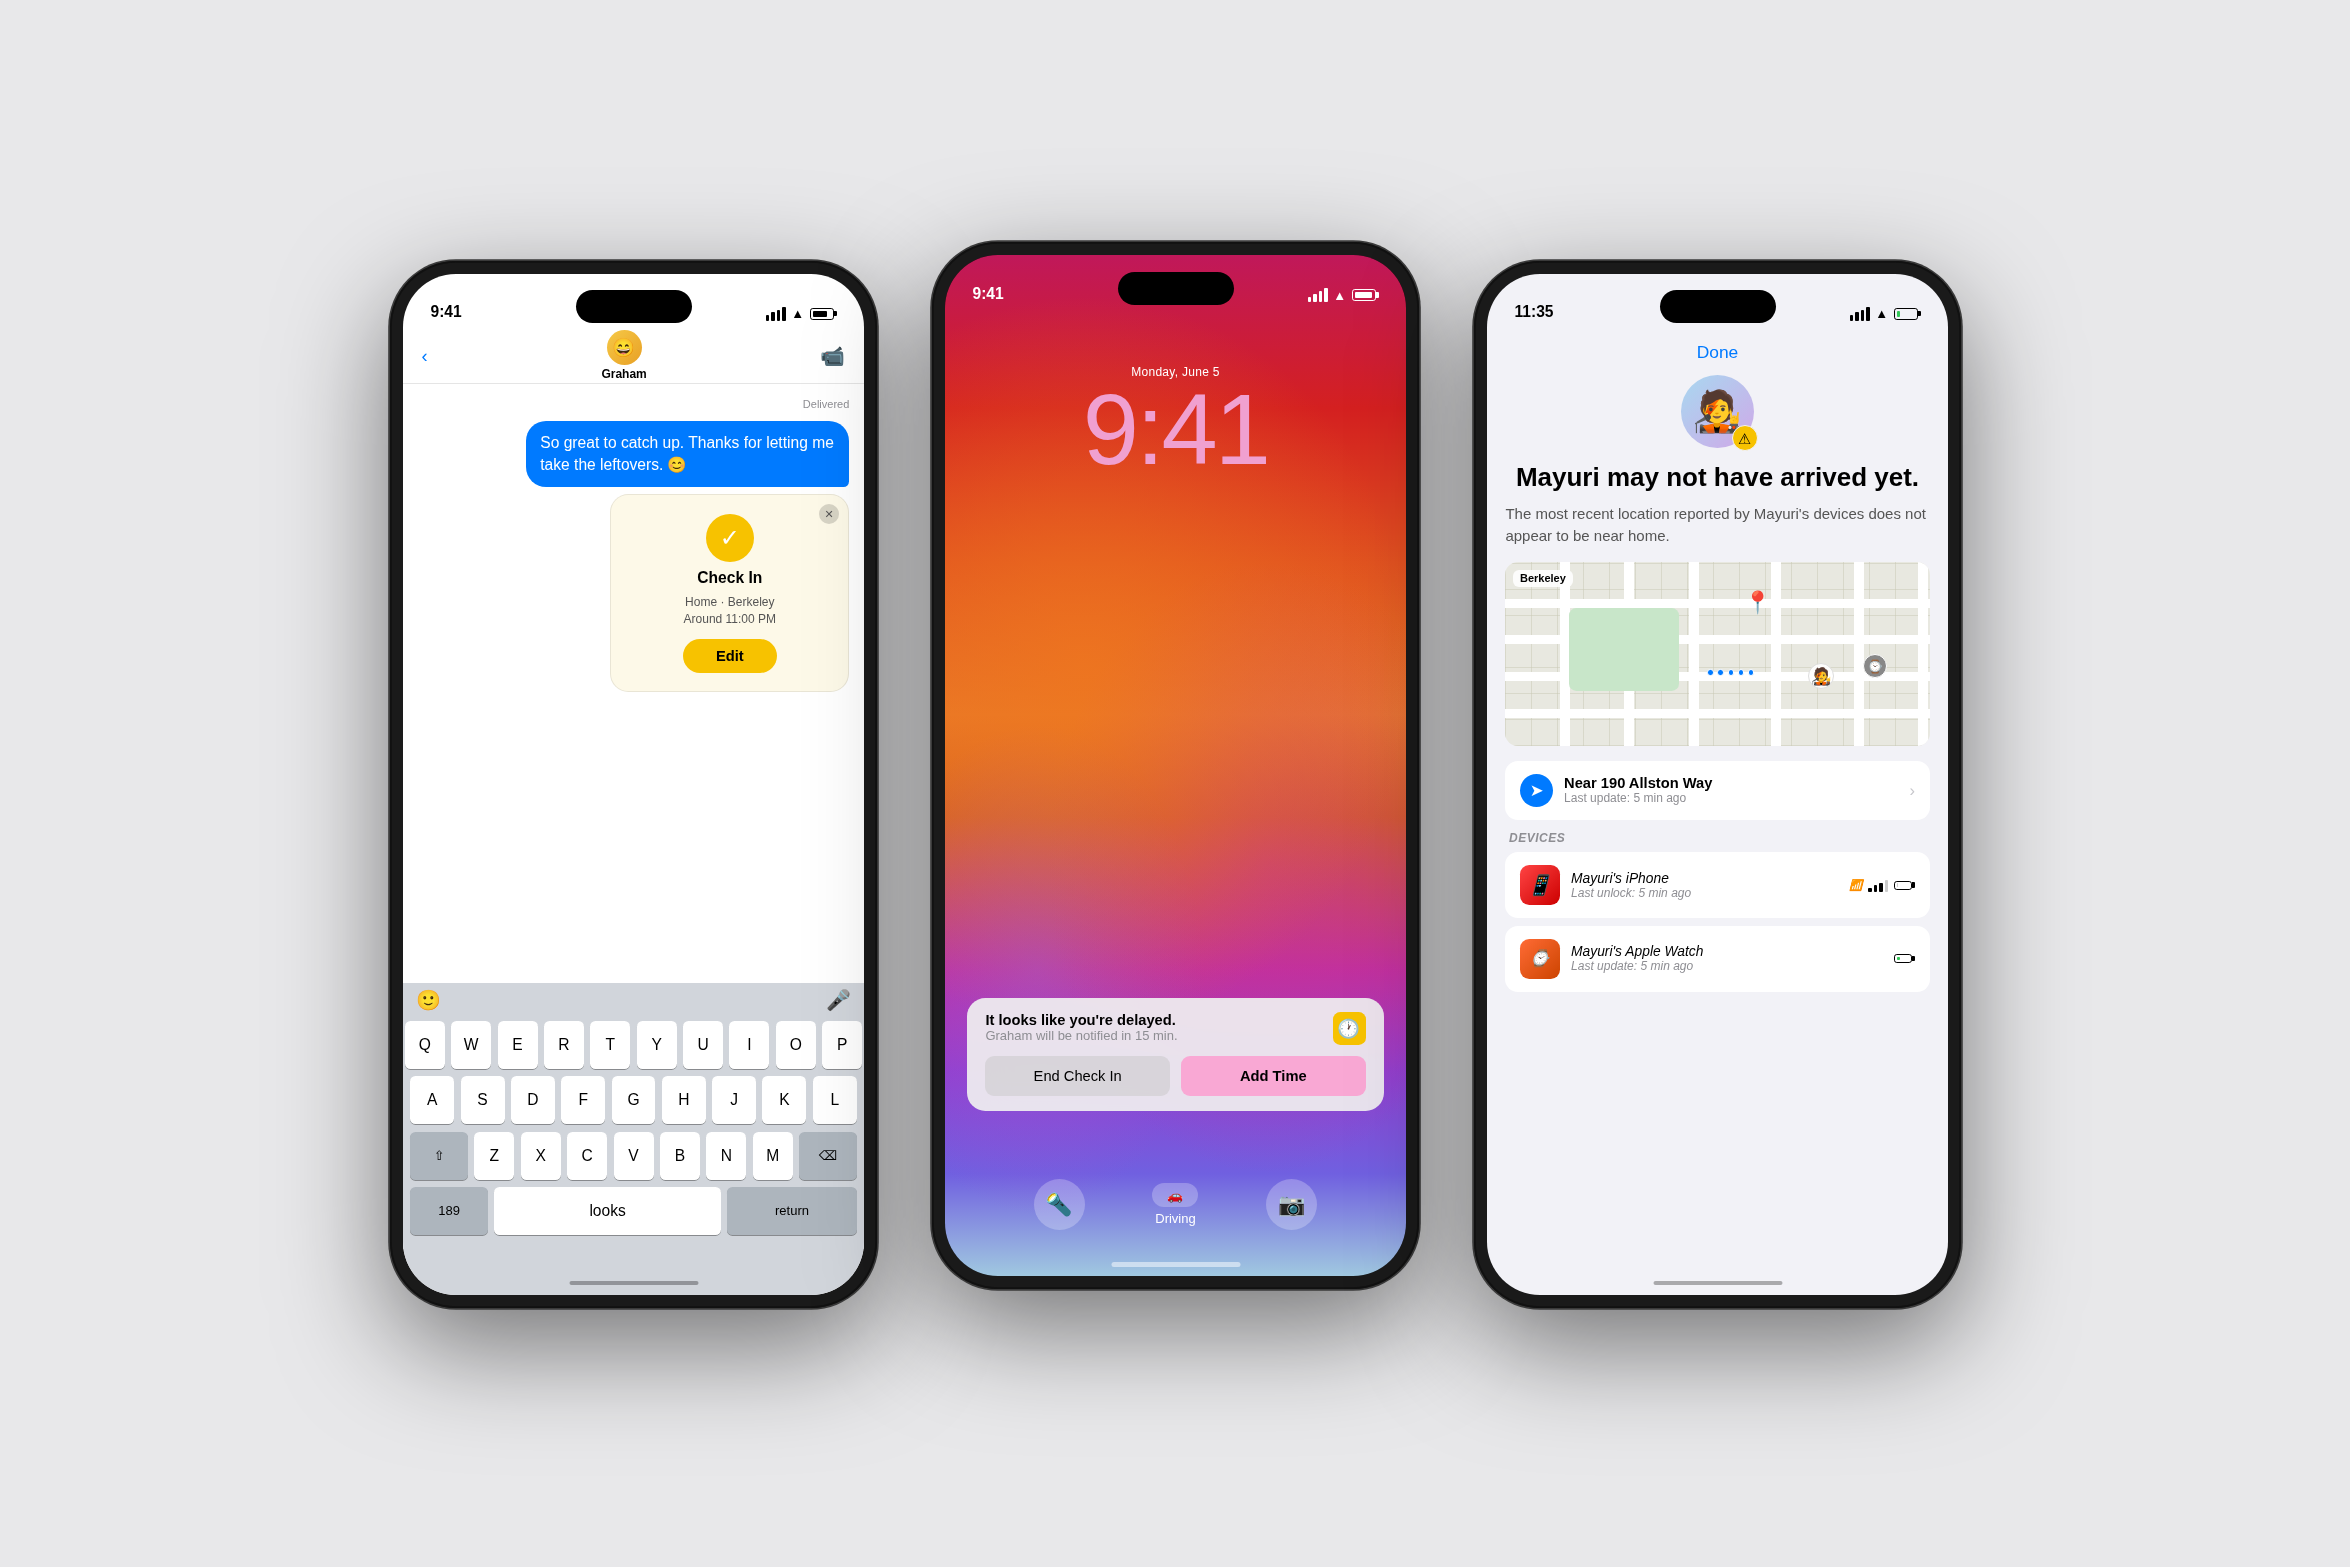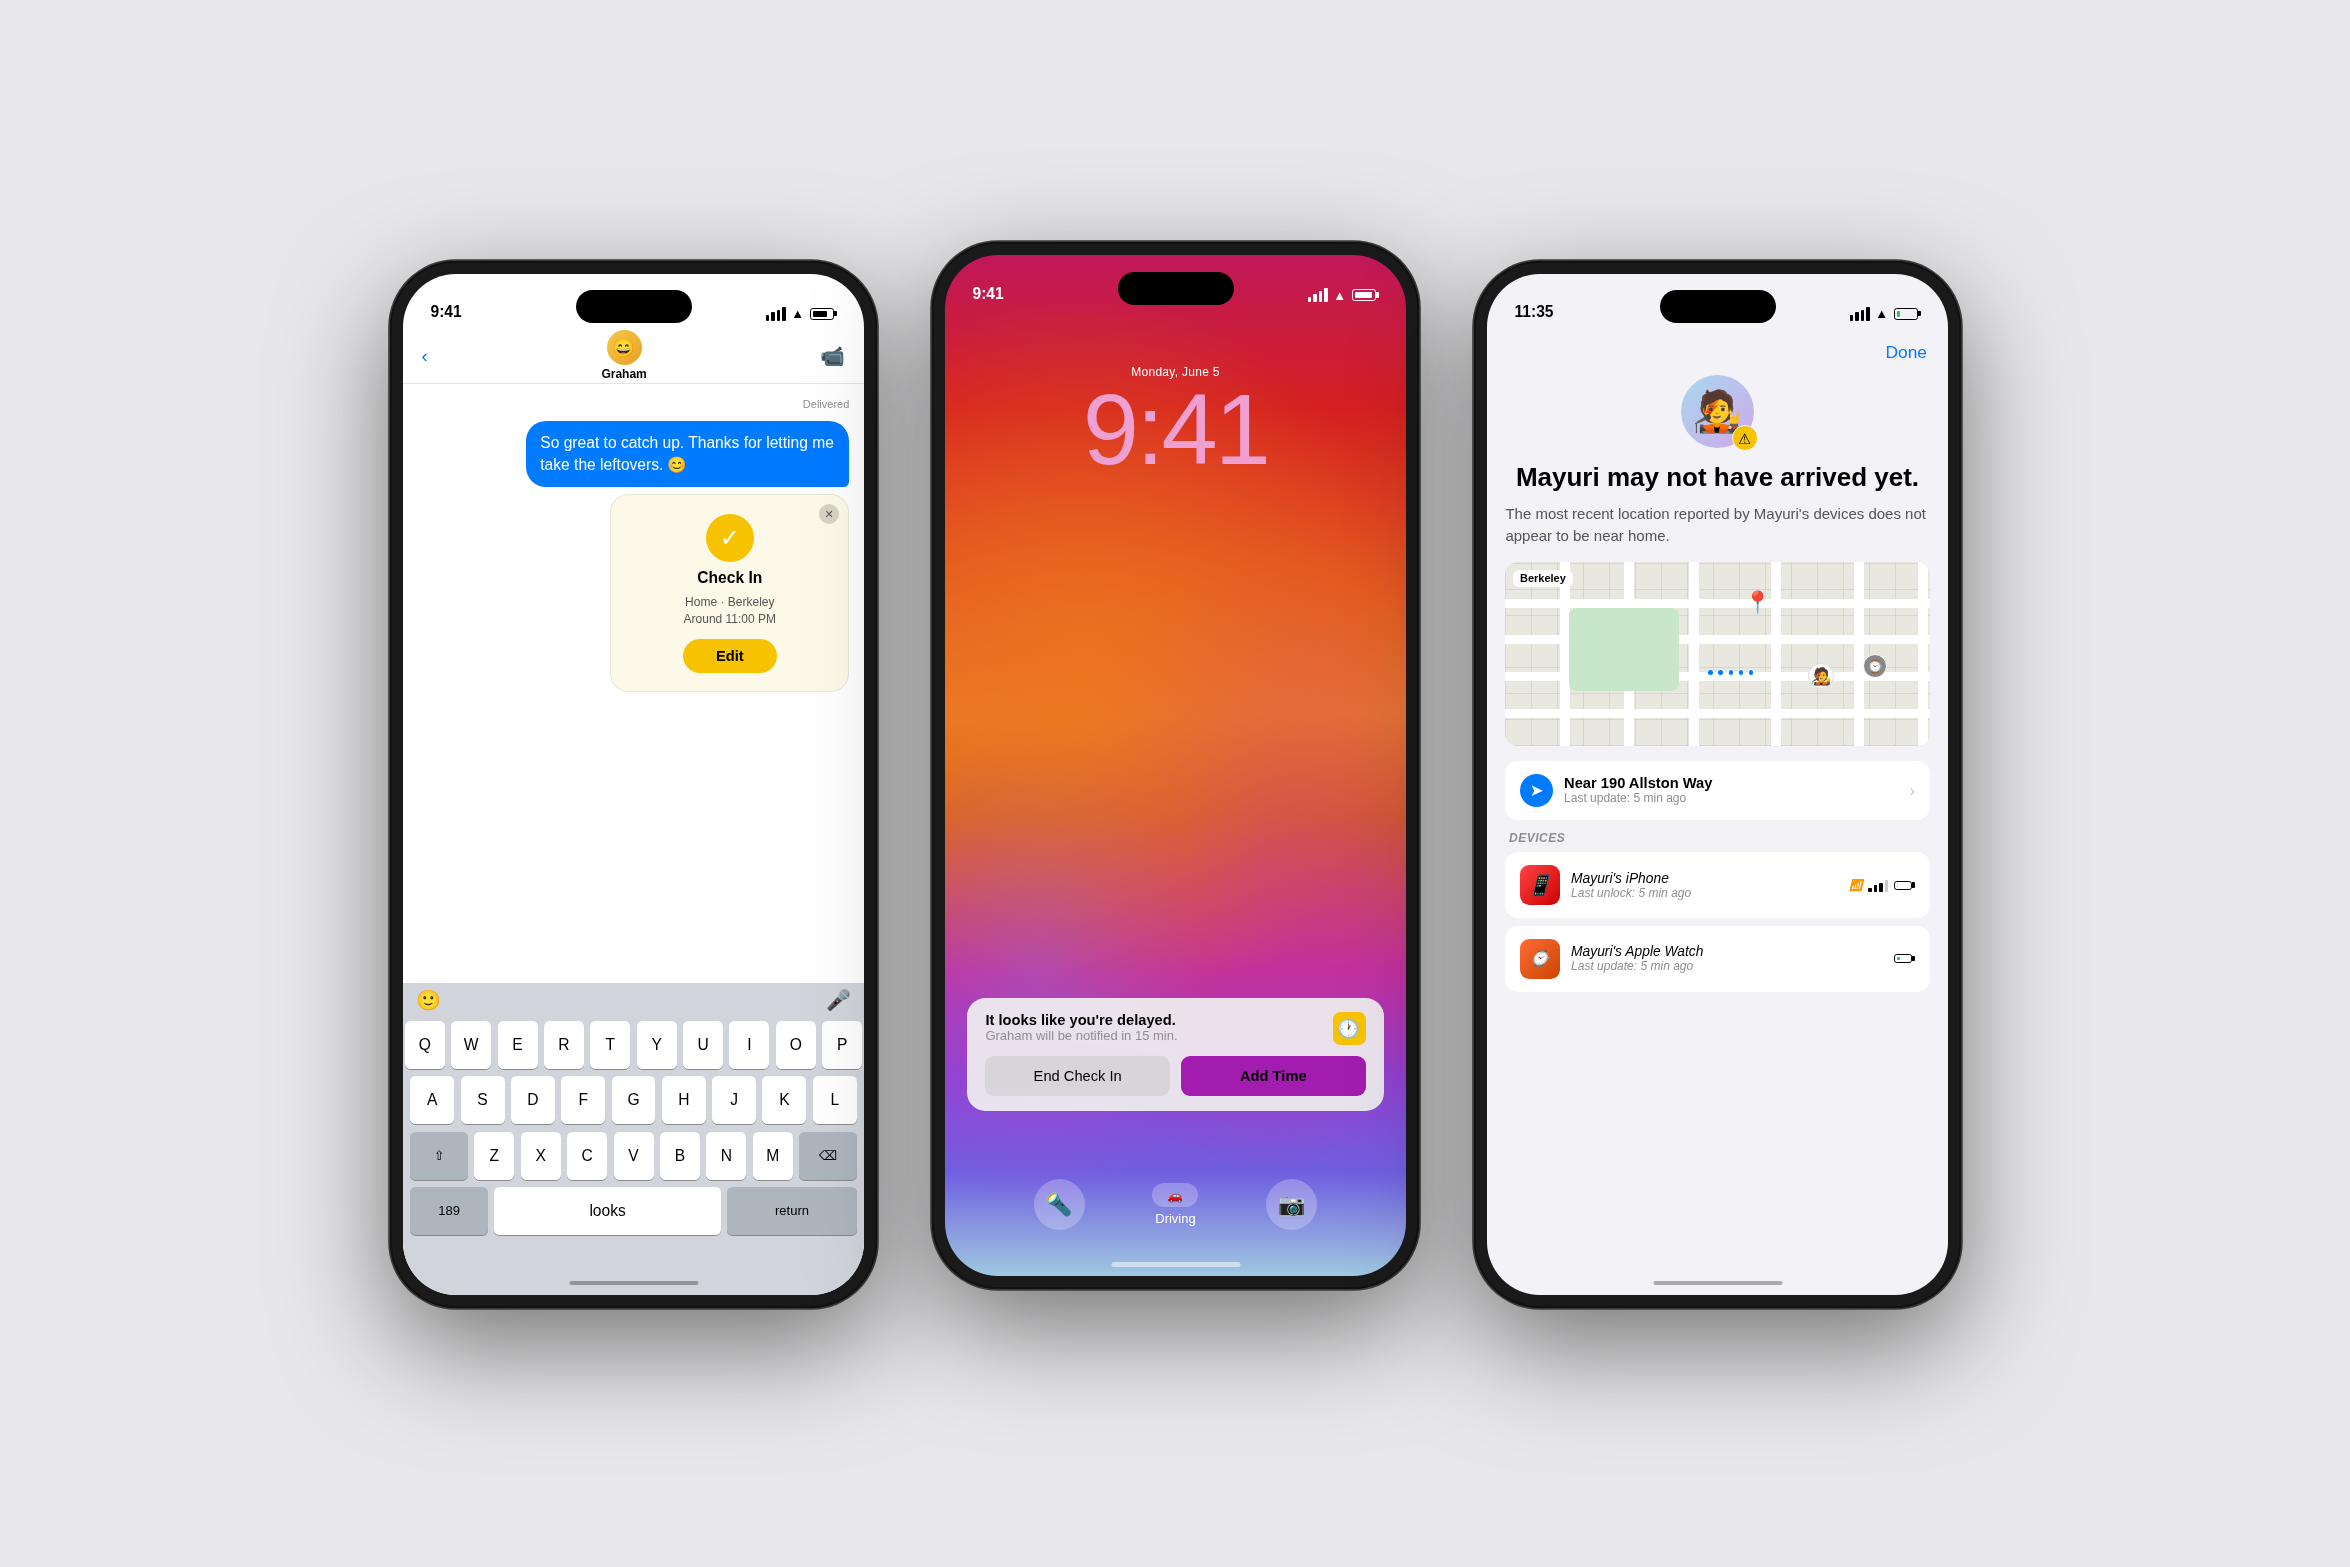--- a/index.html
+++ b/index.html
@@ -380,21 +380,21 @@
       border: none;
       font-size: 14.7px;
       font-weight: 500;
       cursor: pointer;
     }
     .notif-btn-outline {
       background: rgba(200,200,200,0.5);
       color: #000;
     }
     .notif-btn-yellow {
-      background: #a21caf;
+      background: #f9a8d4;
       color: #000;
       font-weight: 600;
     }
 
     .lock-bottom-bar {
       position: absolute;
       bottom: 46px;
       left: 0; right: 0;
       display: flex;
       justify-content: space-around;
@@ -421,21 +421,21 @@
       background: #f2f2f7;
       position: relative;
       width: 100%; height: 100%;
     }
 
     .checkin-header {
       position: absolute;
       top: 55px; left: 0; right: 0;
       padding: 13px 21px;
       display: flex;
-      justify-content: flex-end;
+      justify-content: center;
       background: #f2f2f7;
     }
     .done-btn {
       color: #007aff;
       font-size: 17.4px;
       font-weight: 500;
     }
 
     .checkin-body {
       position: absolute;

